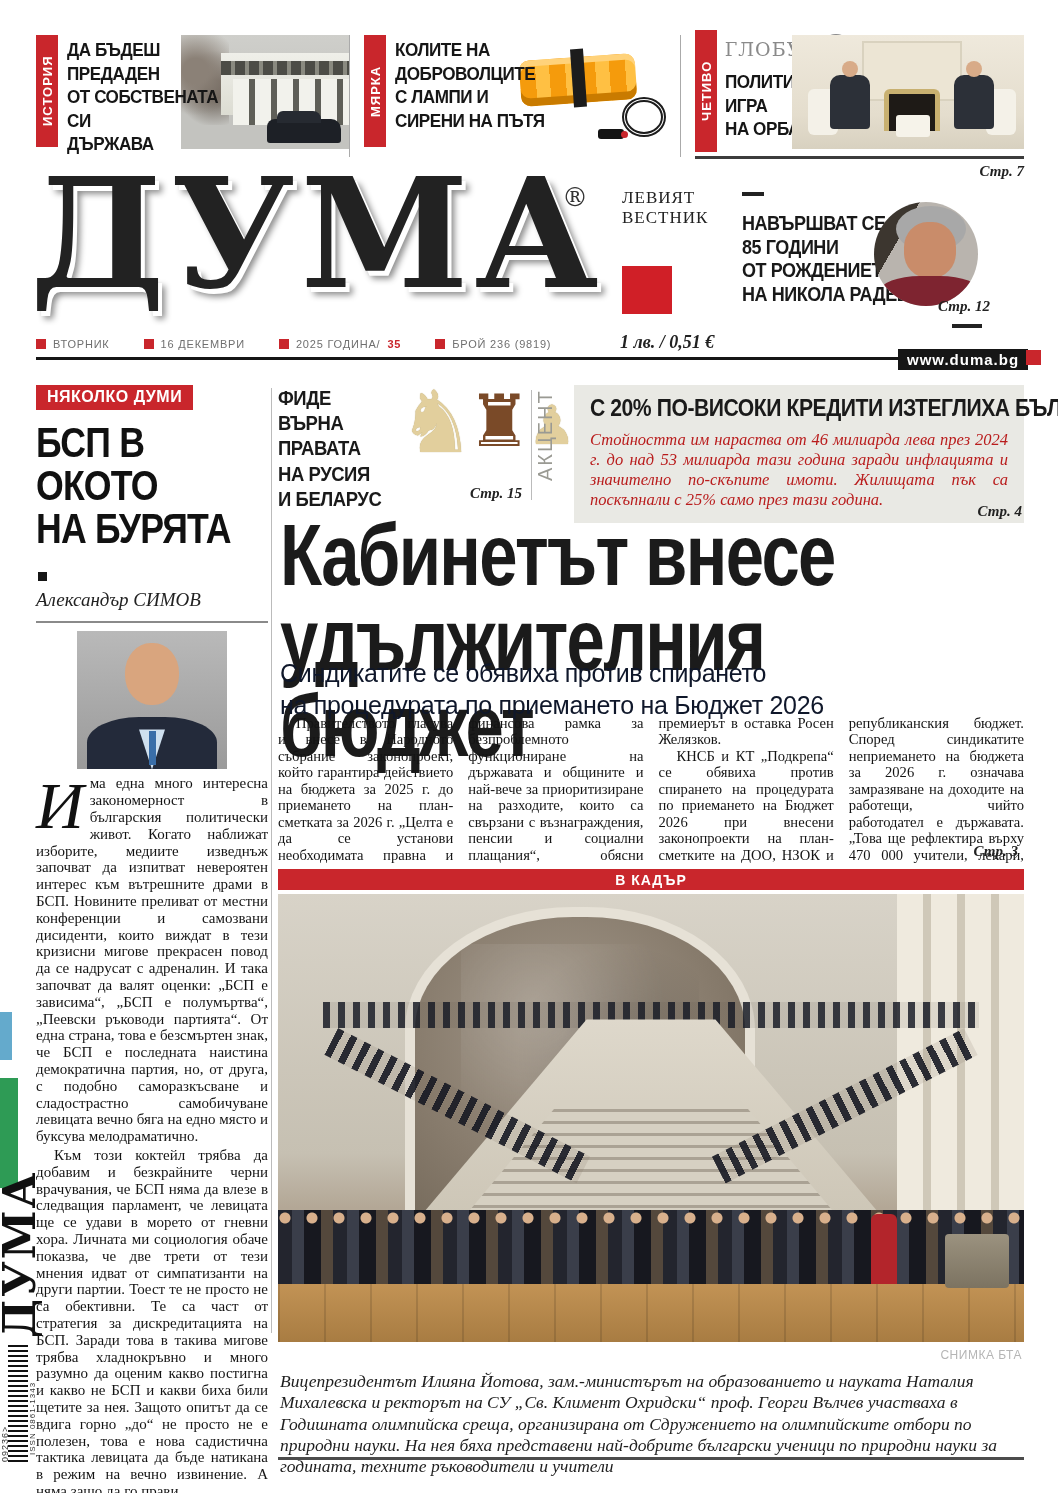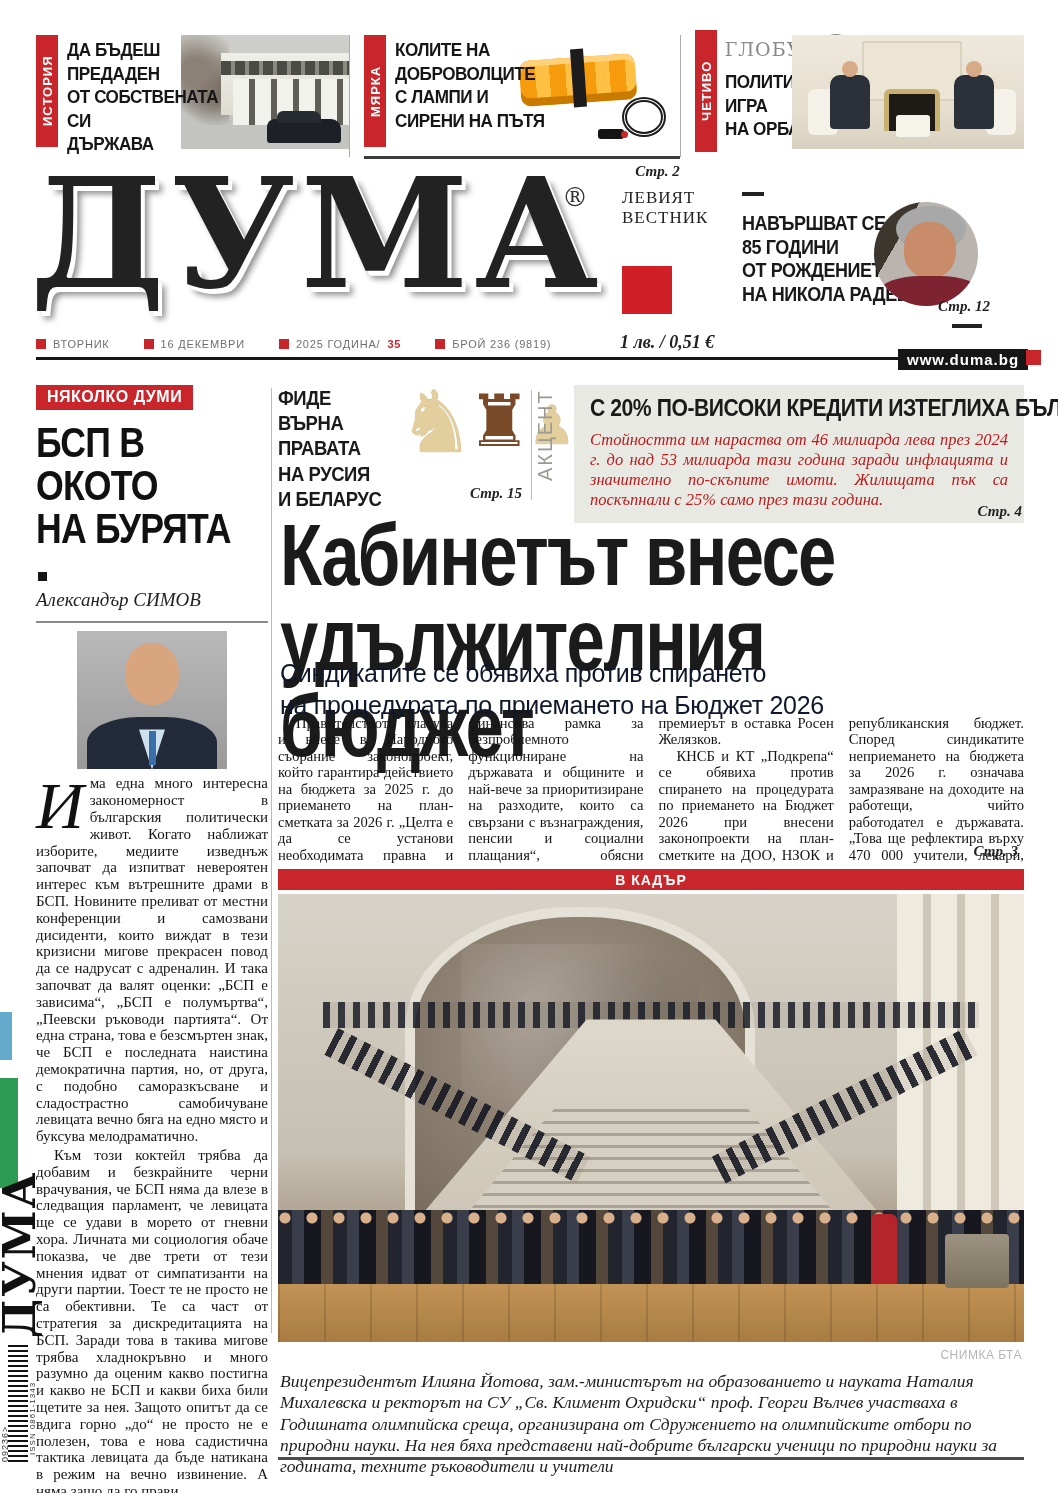--- a/index.html
+++ b/index.html
@@ -238,21 +238,20 @@
 С ЛАМПИ И
 СИРЕНИ НА ПЪТЯ</div>
         <div class="timg ph-beacon">
           <div class="lamp"></div>
             <div class="strap"></div>
             <div class="coil"></div>
             <div class="plug"></div>
             <div class="plugtip"></div>
         </div>
       </div>
-      <div class="teaser-foot"><span class="pageref">Стр. 2</span></div>
     </div>
 
     <div class="tdivider"></div>
 
     <div class="teaser t3">
       <div class="teaser-row">
         <div class="ttag">ЧЕТИВО</div>
         <div style="padding-left:8px;">
           <div style="display:flex;align-items:center;gap:4px;margin-top:4px;">
             <span style="font-family:'DejaVu Serif',serif;font-size:19px;color:#8a8a8a;letter-spacing:1px;">ГЛОБУС</span>
@@ -270,20 +269,21 @@
         <div class="timg ph-meeting">
           <div class="panel"></div>
             <div class="chair c1"></div>
             <div class="chair c2"></div>
           <div class="fire"></div>
             <div class="man m1"></div>
             <div class="man m2"></div>
             <div class="table"></div>
         </div>
       </div>
+      <div class="teaser-foot"><span class="pageref">Стр. 7</span></div>
     </div>
   </div>
 
   <div class="brand">ДУМА</div>
   <div class="brand-r">®</div>
   <div class="tagline prelines">ЛЕВИЯТ
 ВЕСТНИК</div>
   <div class="redsquare"></div>
   <div class="mh-dash"></div>
   <div class="anniv prelines">НАВЪРШВАТ СЕ

